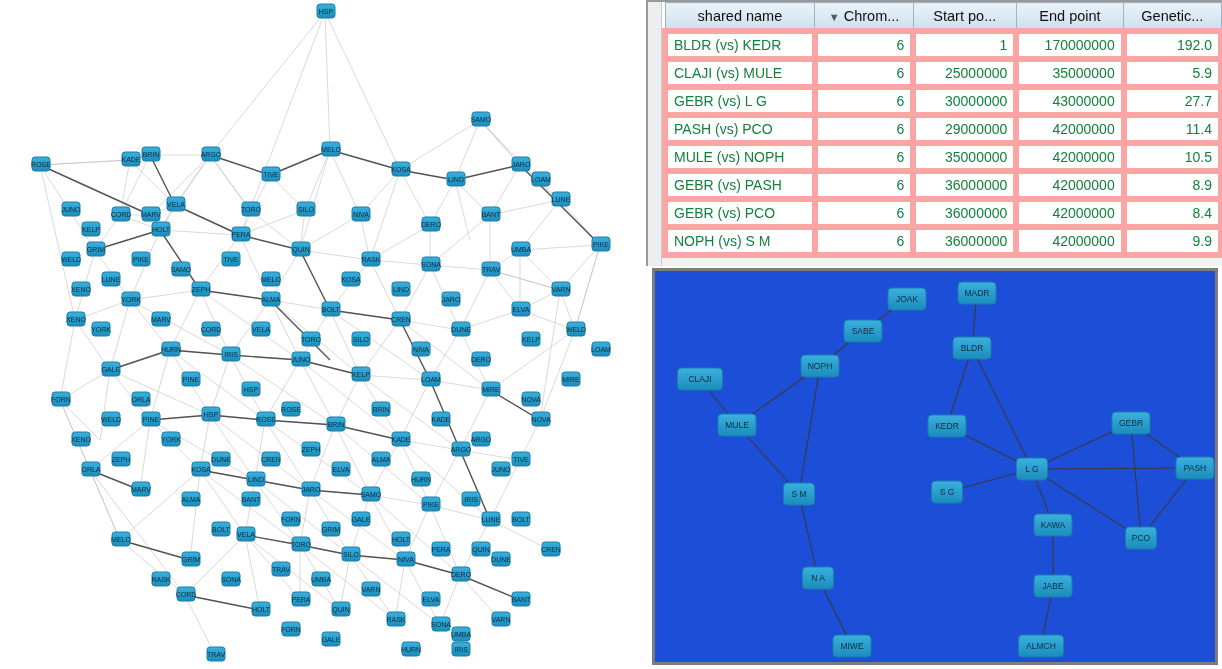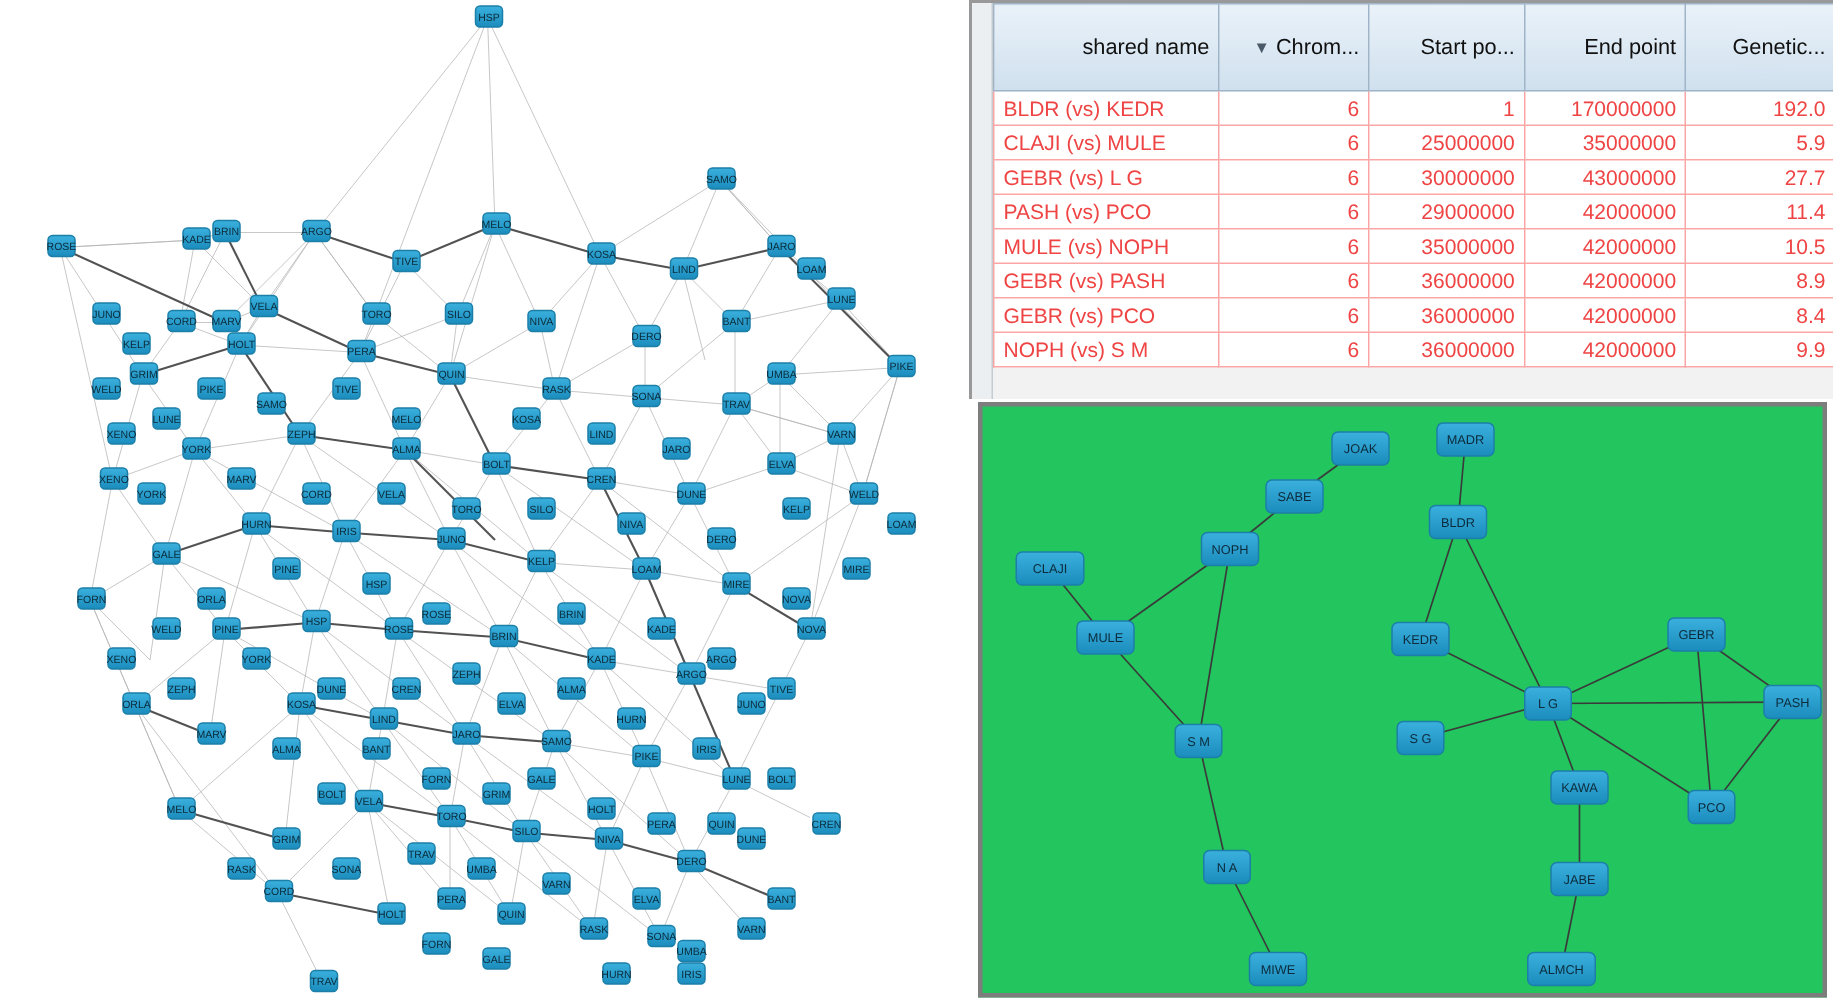--- a/index.html
+++ b/index.html
@@ -58,50 +58,50 @@
     font-size: 14px;
   }
   table.data-table th {
     background: #d9e7f2;
     background: linear-gradient(#eaf2f9, #cfe0ee);
     border: 1px solid #9fb4c7;
     height: 25px;
     font-weight: normal;
     font-size: 14.5px;
     color: #111;
-    padding: 16px 6px;
-    text-align: right;
+    padding: 0 6px;
+    text-align: center;
     white-space: nowrap;
   }
   table.data-table td {
-    border: 1px solid #fca5a5;
+    border: 6px solid #fca5a5;
     height: 22px;
     padding: 0 6px;
-    color: #ef4444;
+    color: #15803d;
     white-space: nowrap;
     font-size: 14px;
   }
   td.c-name { text-align: left; }
   td.c-num  { text-align: right; }
   th .filter-icon {
     display: inline-block;
     margin-right: 4px;
     color: #4a5a68;
     font-size: 11px;
     vertical-align: middle;
   }
 
   
   #sub-network {
     position: absolute;
     left: 652px;
     top: 268px;
     width: 566px;
     height: 397px;
-    background: #22c55e;
+    background: #1d4ed8;
     border: 3px solid #7d7d7d;
     box-sizing: border-box;
     overflow: hidden;
   }
 
   
   .node-label {
     font-size: 7px;
     fill: #0b2b3a;
     font-family: "Liberation Sans", sans-serif;

